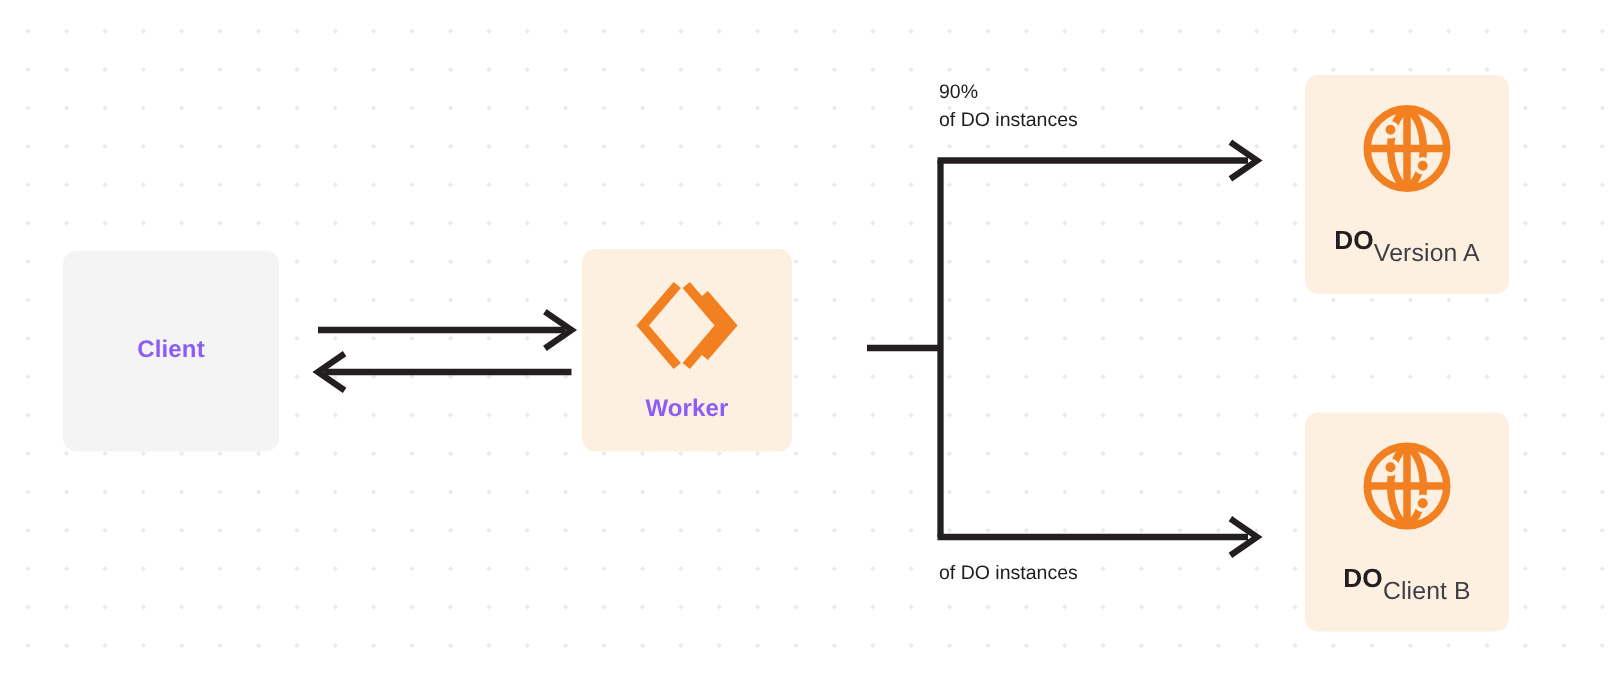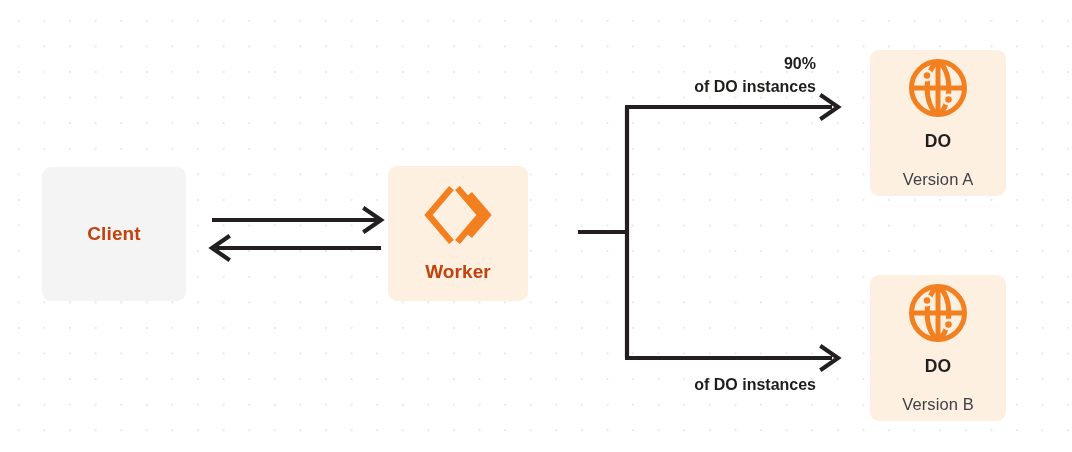--- a/index.html
+++ b/index.html
@@ -45,64 +45,64 @@
     width: 136px; height: 146px;
     background: #fdf0e1;
   }
   .node-do-b {
     left: 870px; top: 275px;
     width: 136px; height: 146px;
     background: #fdf0e1;
   }
 
   .node-title {
-    font-size: 19px;
+    font-size: 16px;
     font-weight: 700;
-    color: #c2410c;
+    color: #8b5cf6;
     letter-spacing: 0.1px;
     line-height: 1.1;
   }
   .node-title-sm {
     font-size: 17.5px;
     font-weight: 700;
     color: #231f20;
     letter-spacing: 0.1px;
   }
   .node-sub {
     font-size: 16.5px;
     font-weight: 400;
     color: #3f3f46;
     margin-top: 18px;
     letter-spacing: 0.1px;
   }
   .worker-label { margin-top: 16px; }
   .do-label-wrap {
     display: flex;
-    flex-direction: column;
+    flex-direction: row;
     align-items: center;
     margin-top: 12px;
   }
 
   .icon-worker { width: 74px; height: 62px; display: block; }
   .icon-globe  { width: 62px; height: 62px; display: block; }
 
   
   .edge { position: absolute; }
   .edge svg { display: block; overflow: visible; }
 
   .edge-client-worker { left: 205px; top: 200px; }
   .edge-branch { left: 570px; top: 92px; }
 
   
   .edge-label {
     position: absolute;
-    text-align: right;
+    text-align: left;
     color: #1d1d1b;
-    font-weight: 700;
-    font-size: 16px;
+    font-weight: 400;
+    font-size: 13px;
     line-height: 1.45;
     white-space: nowrap;
   }
   .edge-label .pct { display: block; }
   .edge-label .det { display: block; }
 
   .label-90 { left: 626px; top: 52px; width: 190px; }
   .label-10 { left: 626px; top: 373px; width: 190px; }
 </style>
 </head>
@@ -193,17 +193,17 @@
         <path d="M31 4.5 V57.5" stroke="#f38020" stroke-width="5"></path>
         <path d="M4.5 31 H57.5" stroke="#f38020" stroke-width="5"></path>
         <path d="M31 4.5 C16.5 13 16.5 49 31 57.5" stroke="#f38020" stroke-width="5" fill="none"></path>
         <path d="M31 4.5 C45.5 13 45.5 49 31 57.5" stroke="#f38020" stroke-width="5" fill="none"></path>
         <circle cx="20" cy="18.5" r="4.6" fill="#f38020" stroke="#fdf0e1" stroke-width="2.6"></circle>
         <circle cx="41.5" cy="42.5" r="4.6" fill="#f38020" stroke="#fdf0e1" stroke-width="2.6"></circle>
       </svg>
     </span>
     <div class="do-label-wrap">
       <div class="node-title-sm">DO</div>
-      <div class="node-sub">Version B</div>
+      <div class="node-sub">Client B</div>
     </div>
   </div>
 
 </div>
 
 </body></html>

